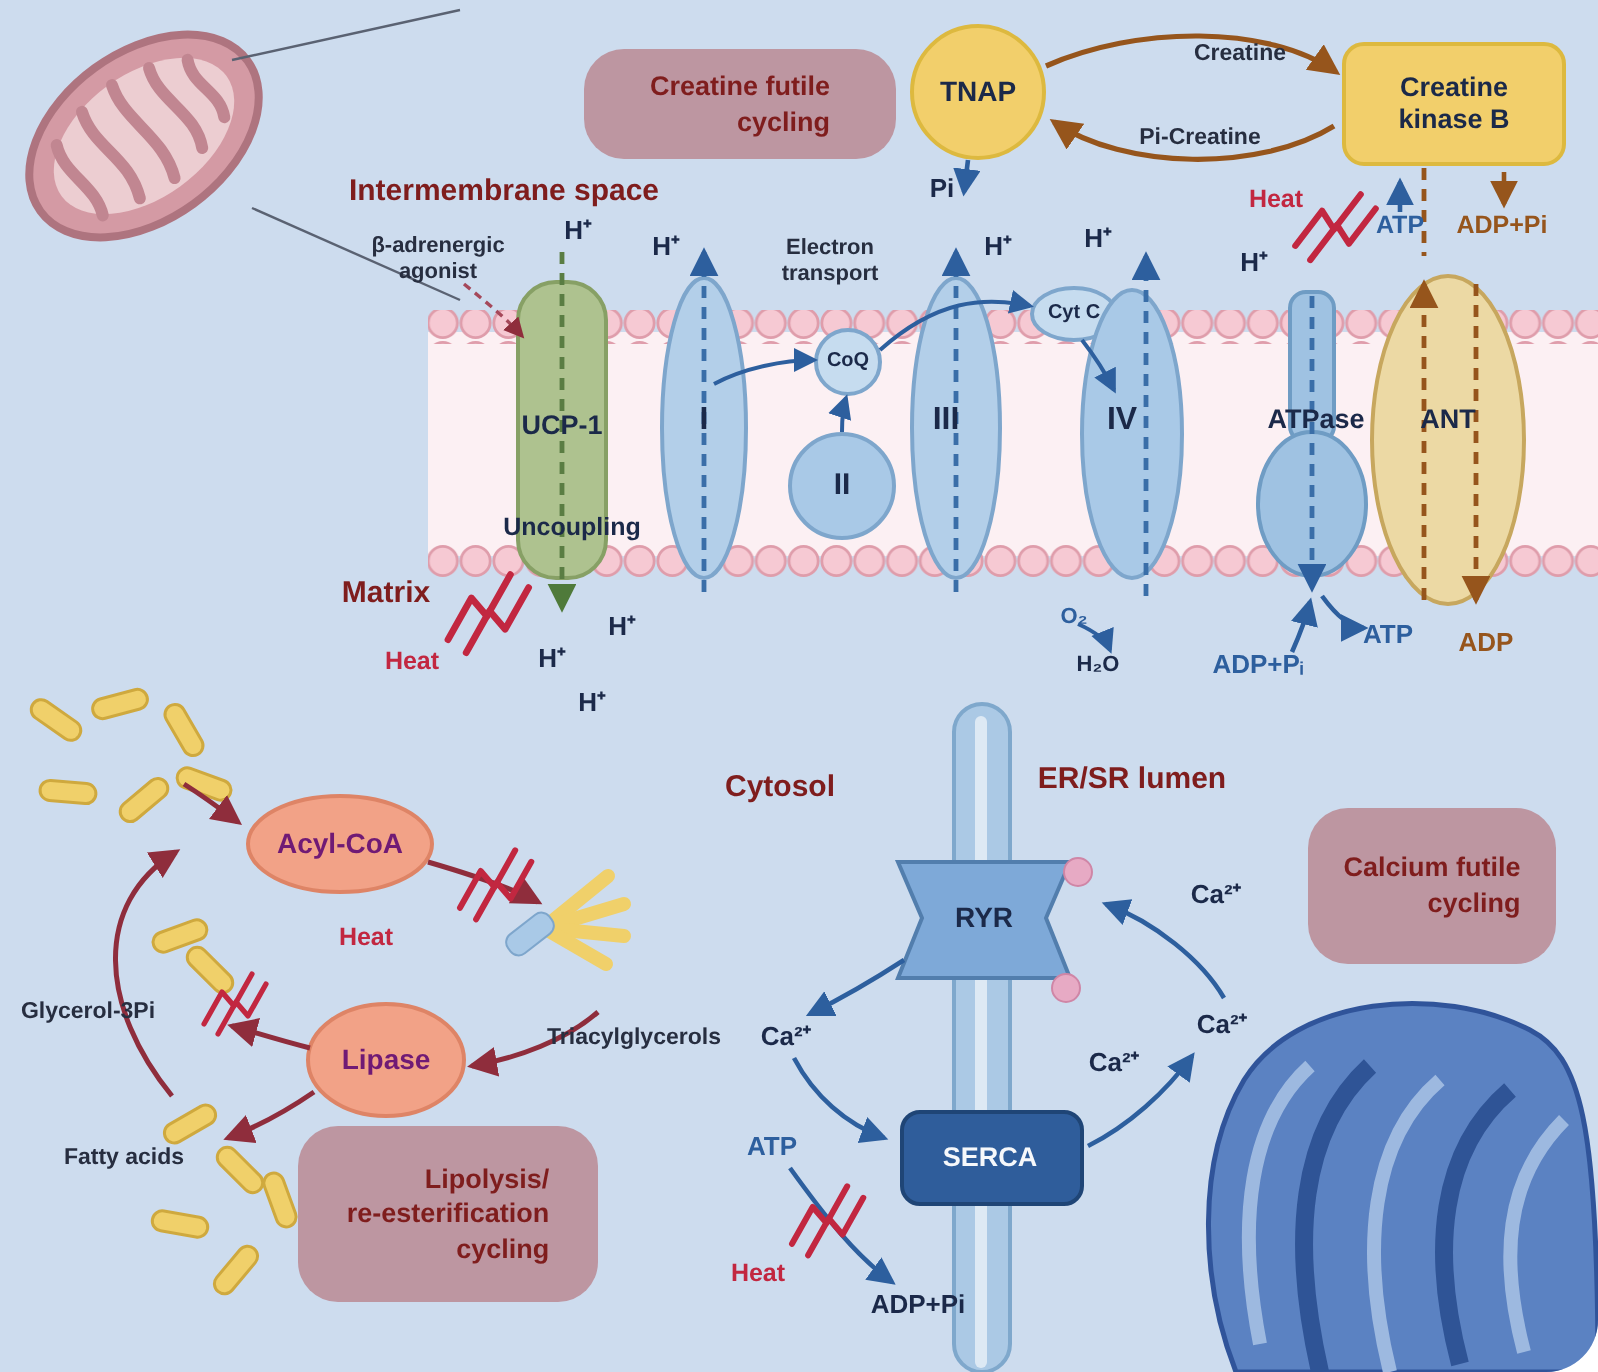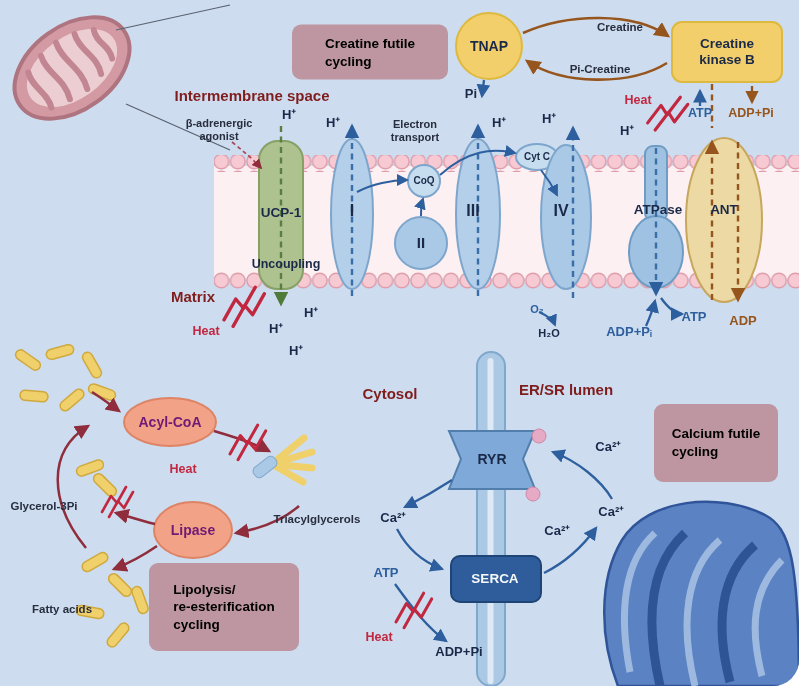--- a/index.html
+++ b/index.html
@@ -9,23 +9,23 @@
   .s10{font-size:10px}.s11{font-size:11px}.s115{font-size:11.5px}.s12{font-size:12.5px}
   .s13{font-size:13px}.s135{font-size:13.5px}.s14{font-size:14px}.s15{font-size:15px}.s16{font-size:16px}
   .c-brown{color:#7f1d1d;font-weight:700}
   .c-navy{color:#1b2949;font-weight:700}
   .c-dark{color:#272e40;font-weight:600}
   .c-red{color:#c22740;font-weight:700}
   .c-blue{color:#2d5f9e;font-weight:700}
   .c-brn{color:#96551c;font-weight:700}
   .c-dred{color:#701a75;font-weight:700}
   .c-white{color:#f6f8fb;font-weight:700}
-  .box{position:absolute;transform:translate(-50%,-50%);background:#bd96a1;color:#000000;font-weight:700;
-       font-size:13.5px;border-radius:9px;display:flex;align-items:center;justify-content:center;
-       text-align:left;white-space:pre-line;line-height:1.3;pointer-events:none}
+  .box{position:absolute;transform:translate(-50%,-50%);background:#bd96a1;color:#7f1d1d;font-weight:700;
+       font-size:13.5px;border-radius:20px;display:flex;align-items:center;justify-content:center;
+       text-align:right;white-space:pre-line;line-height:1.3;pointer-events:none}
 </style>
 </head>
 <body>
 
 <div class="canvas">
 
 <svg width="799" height="686" viewBox="0 0 799 686">
   <defs>
     <marker id="mb" markerWidth="7" markerHeight="7" refX="5" refY="3" orient="auto" markerUnits="strokeWidth">
       <path d="M0,0 L6,3 L0,6 Z" fill="#2d5f9e"></path>
@@ -247,21 +247,21 @@
 <div class="lbl c-navy s11" style="left:549px;top:333px">H₂O</div>
 <div class="lbl c-blue s13" style="left:629px;top:332px">ADP+Pᵢ</div>
 <div class="lbl c-blue s13" style="left:694px;top:317px">ATP</div>
 <div class="lbl c-brn s13" style="left:743px;top:321px">ADP</div>
 
 <div class="lbl c-dred s14" style="left:170px;top:422px">Acyl-CoA</div>
 <div class="lbl c-dred s14" style="left:193px;top:530px">Lipase</div>
 <div class="lbl c-red s12" style="left:183px;top:469px">Heat</div>
 <div class="lbl c-dark s115" style="left:44px;top:507px">Glycerol-3Pi</div>
 <div class="lbl c-dark s115" style="left:317px;top:520px">Triacylglycerols</div>
-<div class="lbl c-dark s115" style="left:62px;top:610px">Fatty acids</div>
+<div class="lbl c-dark s115" style="left:62px;top:580px">Fatty acids</div>
 
 <div class="lbl c-navy s14" style="left:492px;top:459px">RYR</div>
 <div class="lbl c-white s135" style="left:495px;top:579px">SERCA</div>
 <div class="lbl c-navy s13" style="left:608px;top:447px">Ca²⁺</div>
 <div class="lbl c-navy s13" style="left:393px;top:518px">Ca²⁺</div>
 <div class="lbl c-navy s13" style="left:557px;top:531px">Ca²⁺</div>
 <div class="lbl c-navy s13" style="left:611px;top:512px">Ca²⁺</div>
 <div class="lbl c-blue s13" style="left:386px;top:573px">ATP</div>
 <div class="lbl c-navy s13" style="left:459px;top:652px">ADP+Pi</div>
 <div class="lbl c-red s12" style="left:379px;top:637px">Heat</div>

